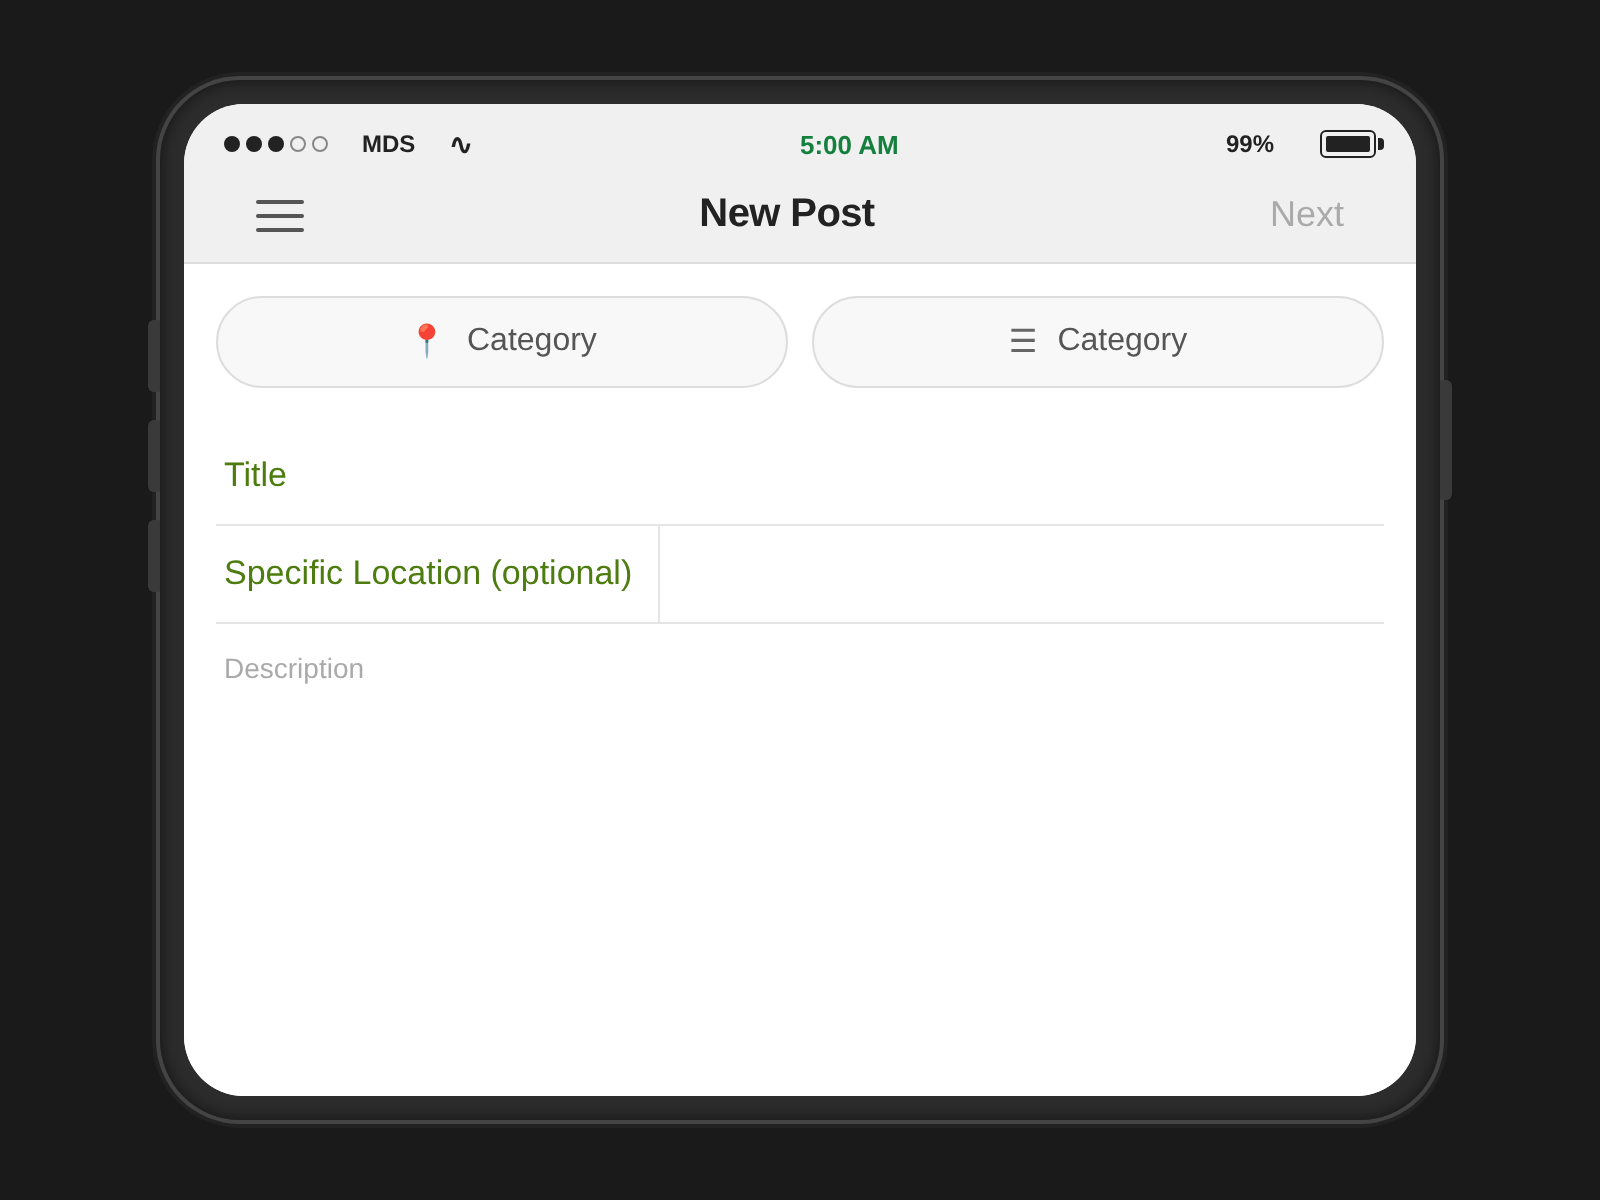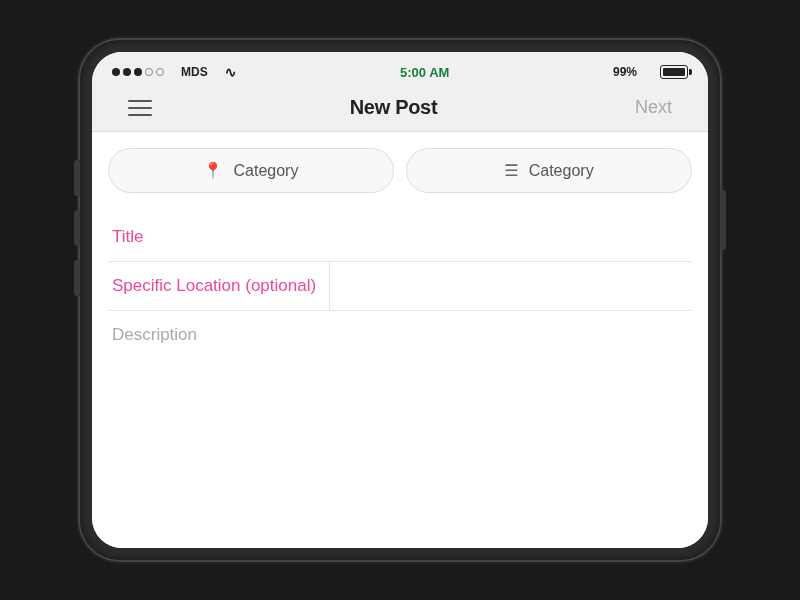--- a/index.html
+++ b/index.html
@@ -228,42 +228,42 @@
     .filter-btn-icon {
       font-size: 16px;
       color: #666;
     }
 
     
     .form-field {
       padding: 14px 4px;
       border-bottom: 1px solid #e5e5e5;
       font-size: 17px;
-      color: #ec4899;
+      color: #4d7c0f;
       font-weight: 300;
     }
 
     .form-row {
       display: flex;
       border-bottom: 1px solid #e5e5e5;
     }
 
     .form-row .form-field {
       border-bottom: none;
       flex: 1;
     }
 
     .form-row .form-field:first-child {
       border-right: 1px solid #e5e5e5;
       flex: 0 0 38%;
     }
 
     .description-field {
       padding: 14px 4px;
-      font-size: 17px;
+      font-size: 14px;
       color: #aaa;
       font-weight: 300;
       flex: 1;
     }
   </style>
 </head>
 <body>
 
 <div class="phone-frame">
   <div class="screen">

